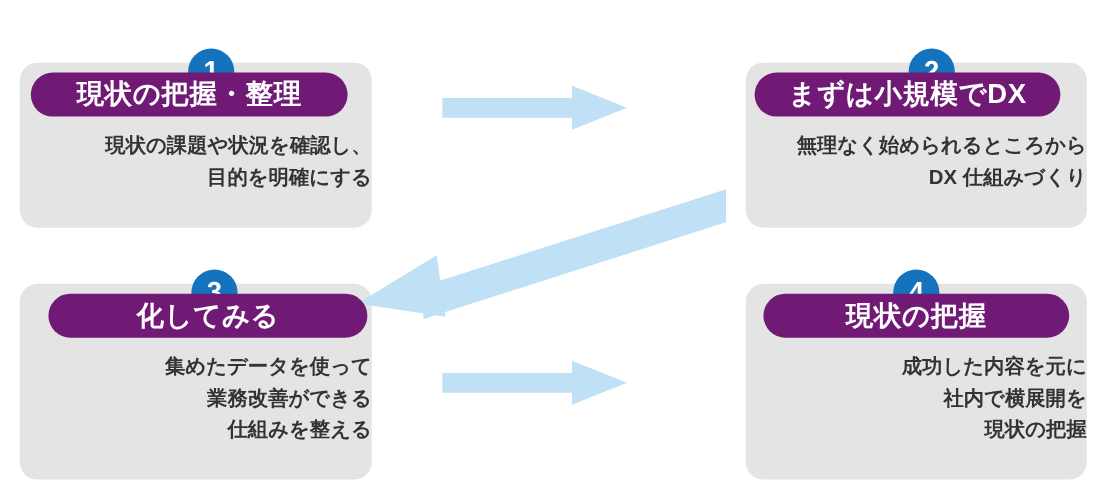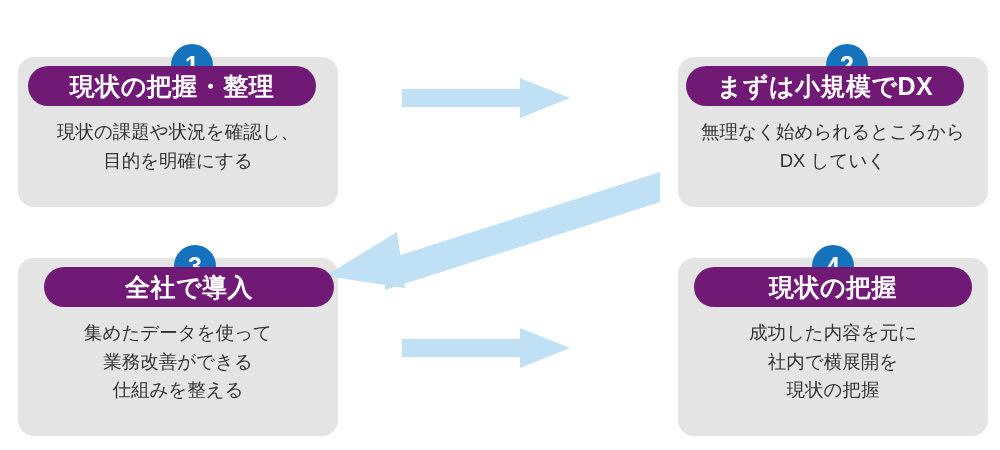--- a/index.html
+++ b/index.html
@@ -57,24 +57,24 @@
     letter-spacing: 0.5px;
     line-height: 40px;
     text-align: center;
     white-space: nowrap;
     z-index: 3;
   }
   .desc {
     position: absolute;
     left: 0;
     width: 100%;
-    text-align: center;
+    text-align: right;
     color: #333333;
     font-size: 18.5px;
-    font-weight: normal;
+    font-weight: bold;
     line-height: 1.55;
     white-space: pre-line;
     z-index: 1;
   }
 
   
   #card-1 { left: 18px;  top: 44px;  width: 320px; }
   #card-1 .card-body { height: 150px; }
   #card-1 .badge { left: 153px; }
   #card-1 .pill  { left: 10px; width: 288px; }
@@ -125,27 +125,27 @@
     <div class="pill">現状の把握・整理</div>
     <div class="desc">現状の課題や状況を確認し、
 目的を明確にする</div>
   </div>
 
   <div class="step-card" id="card-2">
     <div class="card-body"></div>
     <div class="badge">2</div>
     <div class="pill">まずは小規模でDX</div>
     <div class="desc">無理なく始められるところから
-DX していく</div>
+DX 仕組みづくり</div>
   </div>
 
   <div class="step-card" id="card-3">
     <div class="card-body"></div>
     <div class="badge">3</div>
-    <div class="pill">全社で導入</div>
+    <div class="pill">化してみる</div>
     <div class="desc">集めたデータを使って
 業務改善ができる
 仕組みを整える</div>
   </div>
 
   <div class="step-card" id="card-4">
     <div class="card-body"></div>
     <div class="badge">4</div>
     <div class="pill">現状の把握</div>
     <div class="desc">成功した内容を元に

